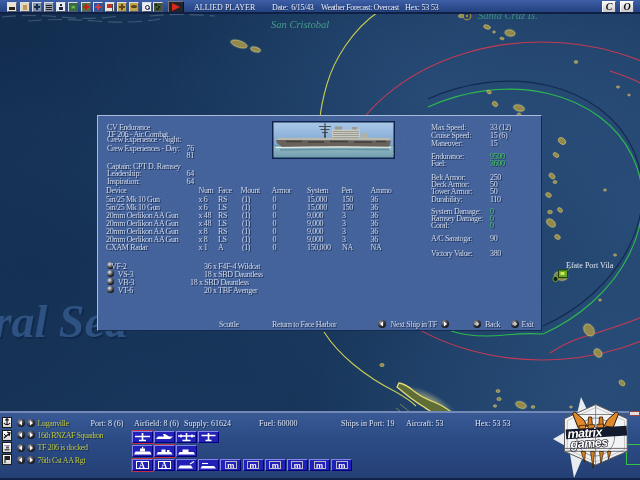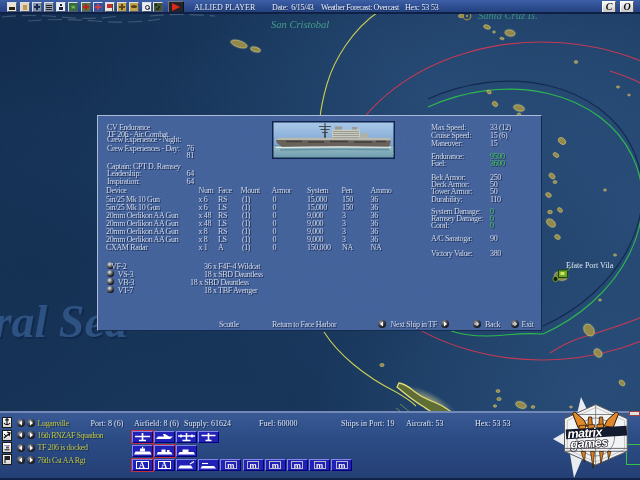--- a/index.html
+++ b/index.html
@@ -329,22 +329,22 @@
 <div style="position:absolute;left:9px;top:146.3px;width:7px;height:7px;border-radius:50%;background:radial-gradient(circle at 35% 30%,#e8e8f0,#555 45%,#0a0a14 75%)"></div>
 <i style="left:13px;top:147.3px">VF-2</i>
 <i style="left:106px;top:147.3px">36 x F4F-4 Wildcat</i>
 <div style="position:absolute;left:9px;top:154.33px;width:7px;height:7px;border-radius:50%;background:radial-gradient(circle at 35% 30%,#e8e8f0,#555 45%,#0a0a14 75%)"></div>
 <i style="left:19.8px;top:155.33px">VS-3</i>
 <i style="left:106px;top:155.33px">18 x SBD Dauntless</i>
 <div style="position:absolute;left:9px;top:162.36px;width:7px;height:7px;border-radius:50%;background:radial-gradient(circle at 35% 30%,#e8e8f0,#555 45%,#0a0a14 75%)"></div>
 <i style="left:19.8px;top:163.36px">VB-3</i>
 <i style="left:92px;top:163.36px">18 x SBD Dauntless</i>
 <div style="position:absolute;left:9px;top:170.39000000000001px;width:7px;height:7px;border-radius:50%;background:radial-gradient(circle at 35% 30%,#e8e8f0,#555 45%,#0a0a14 75%)"></div>
-<i style="left:19.8px;top:171.39000000000001px">VT-7</i>
-<i style="left:106px;top:171.39000000000001px">18 x TBF Avenger</i>
+<i style="left:19.8px;top:171.39000000000001px">VT-6</i>
+<i style="left:106px;top:171.39000000000001px">20 x TBF Avenger</i>
 <i style="left:333px;top:8px">Max Speed:</i>
 <i style="left:392px;top:8px">33 (12)</i>
 <i style="left:333px;top:16px">Cruise Speed:</i>
 <i style="left:392px;top:16px">15 (6)</i>
 <i style="left:333px;top:24px">Maneuver:</i>
 <i style="left:392px;top:24px">15</i>
 <i style="left:333px;top:36.5px">Endurance:</i>
 <i class="g" style="left:392px;top:36.5px">9500</i>
 <i style="left:333px;top:43.5px">Fuel:</i>
 <i class="g" style="left:392px;top:43.5px">3600</i>

